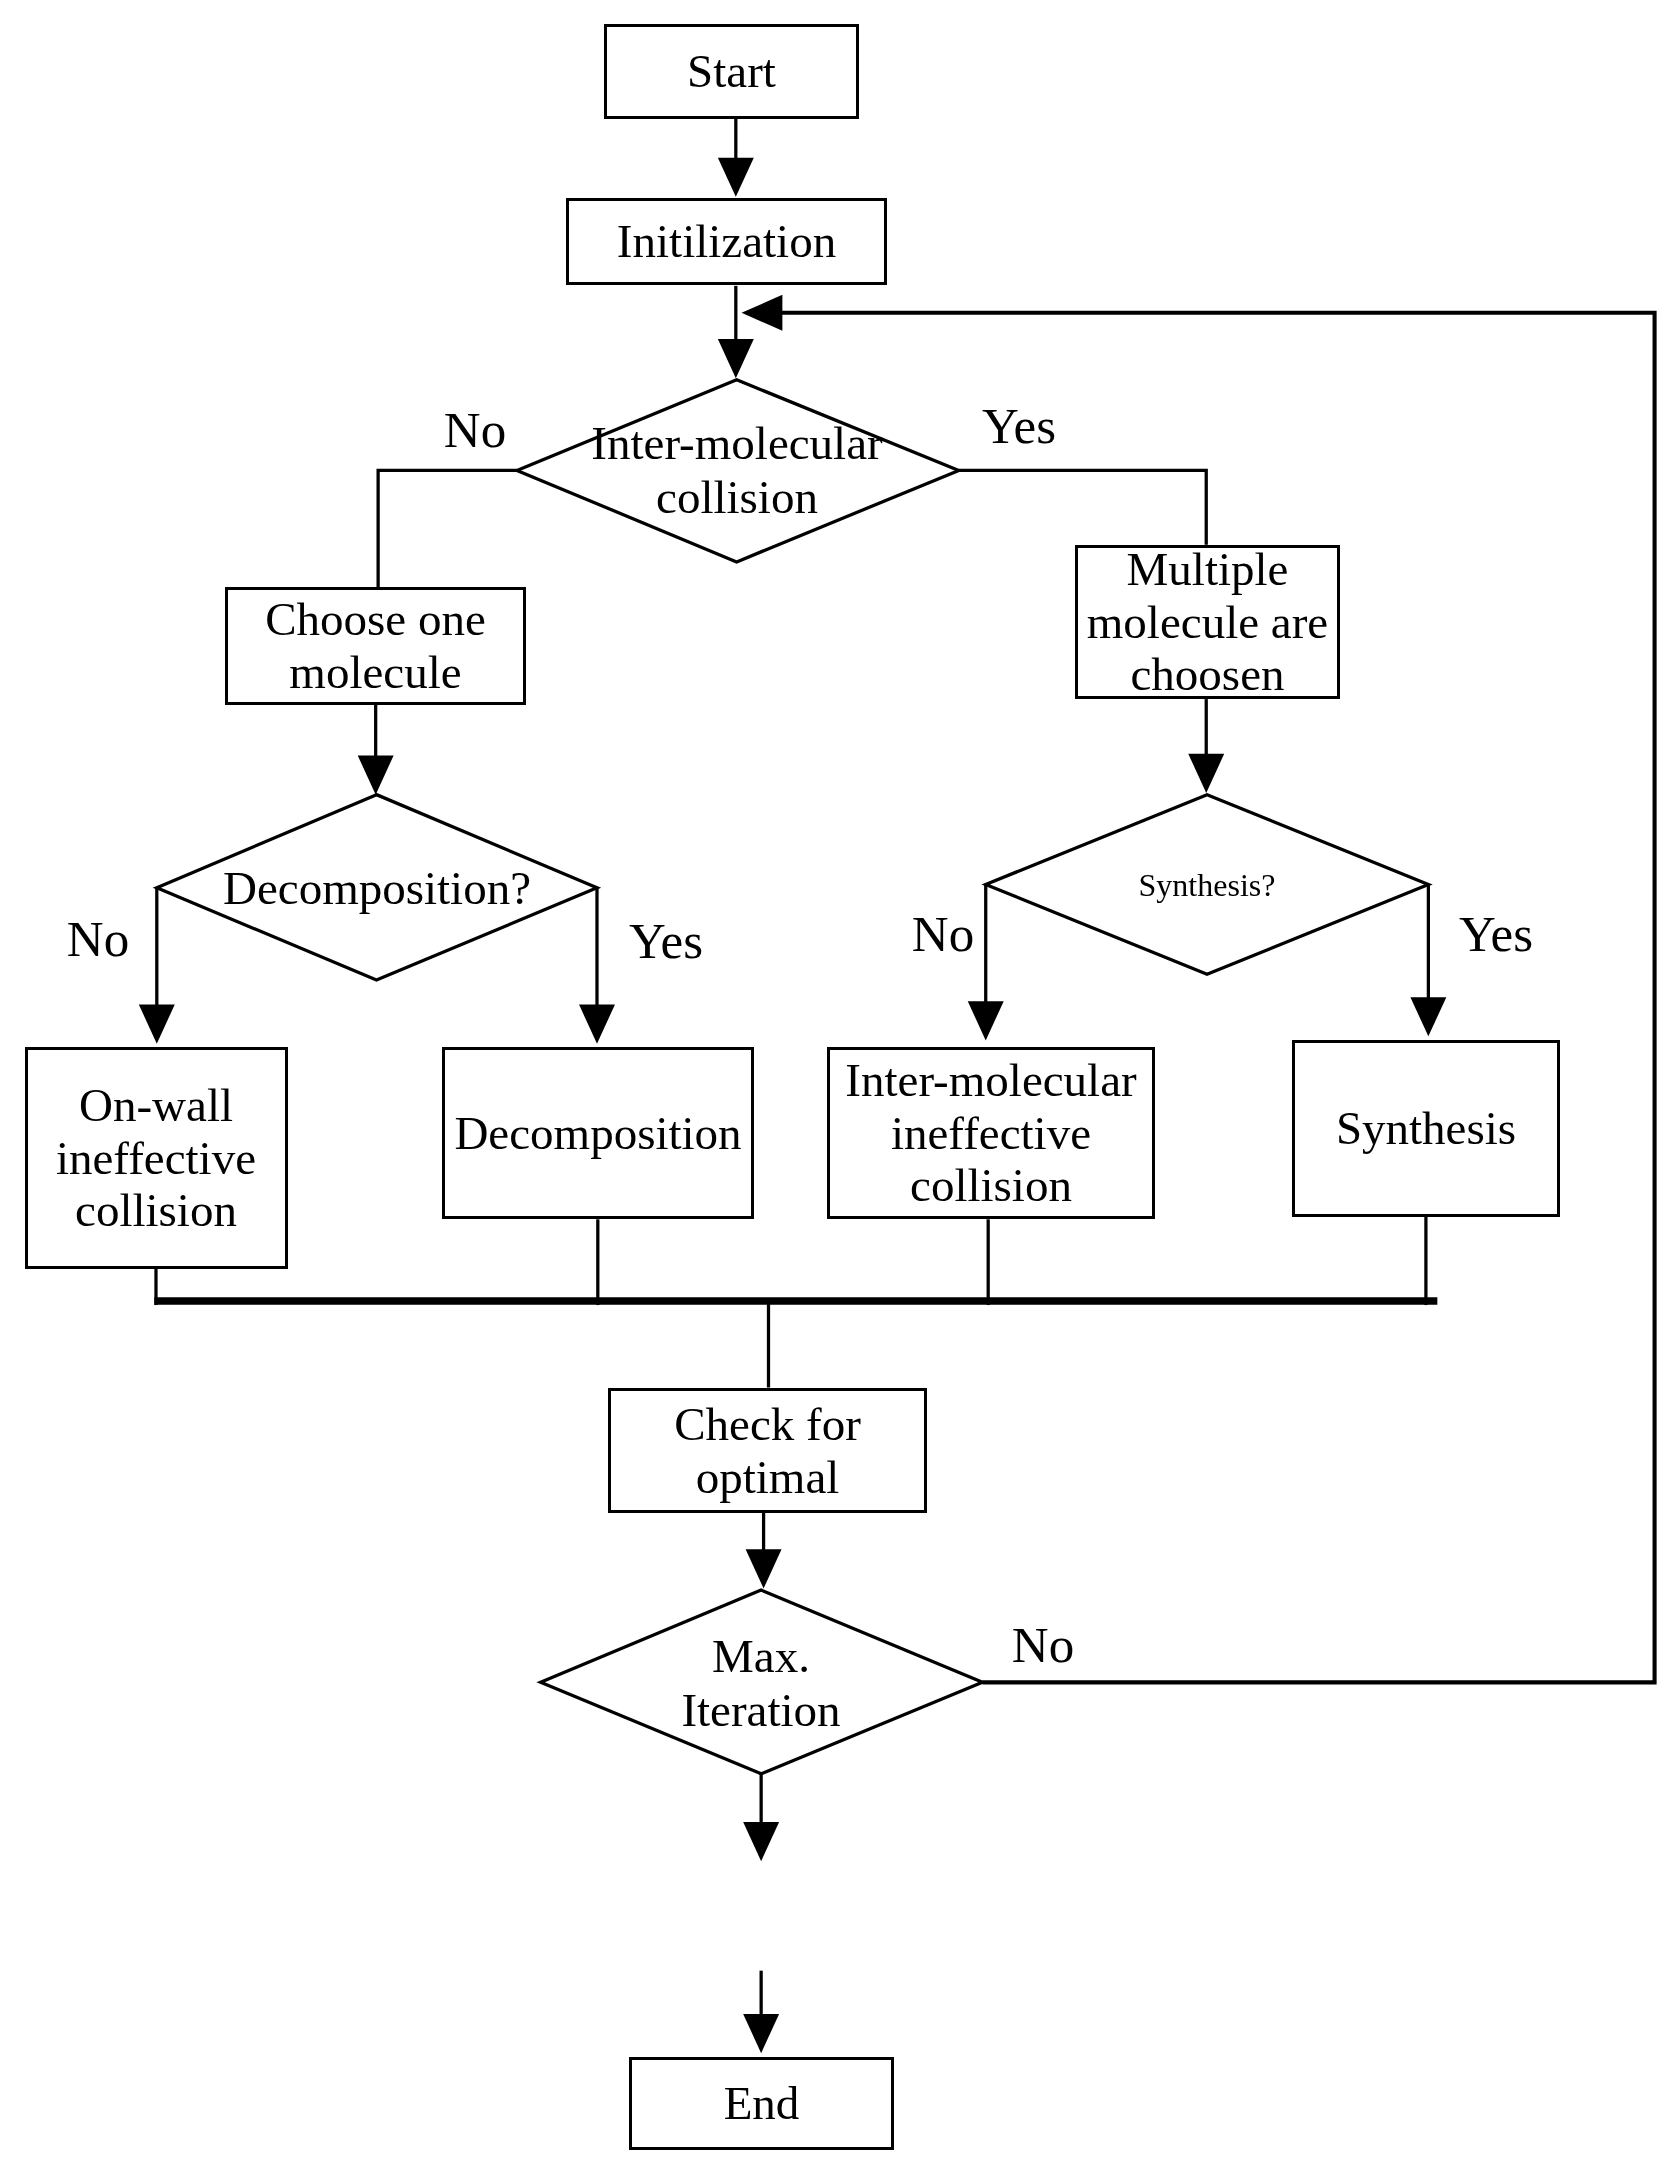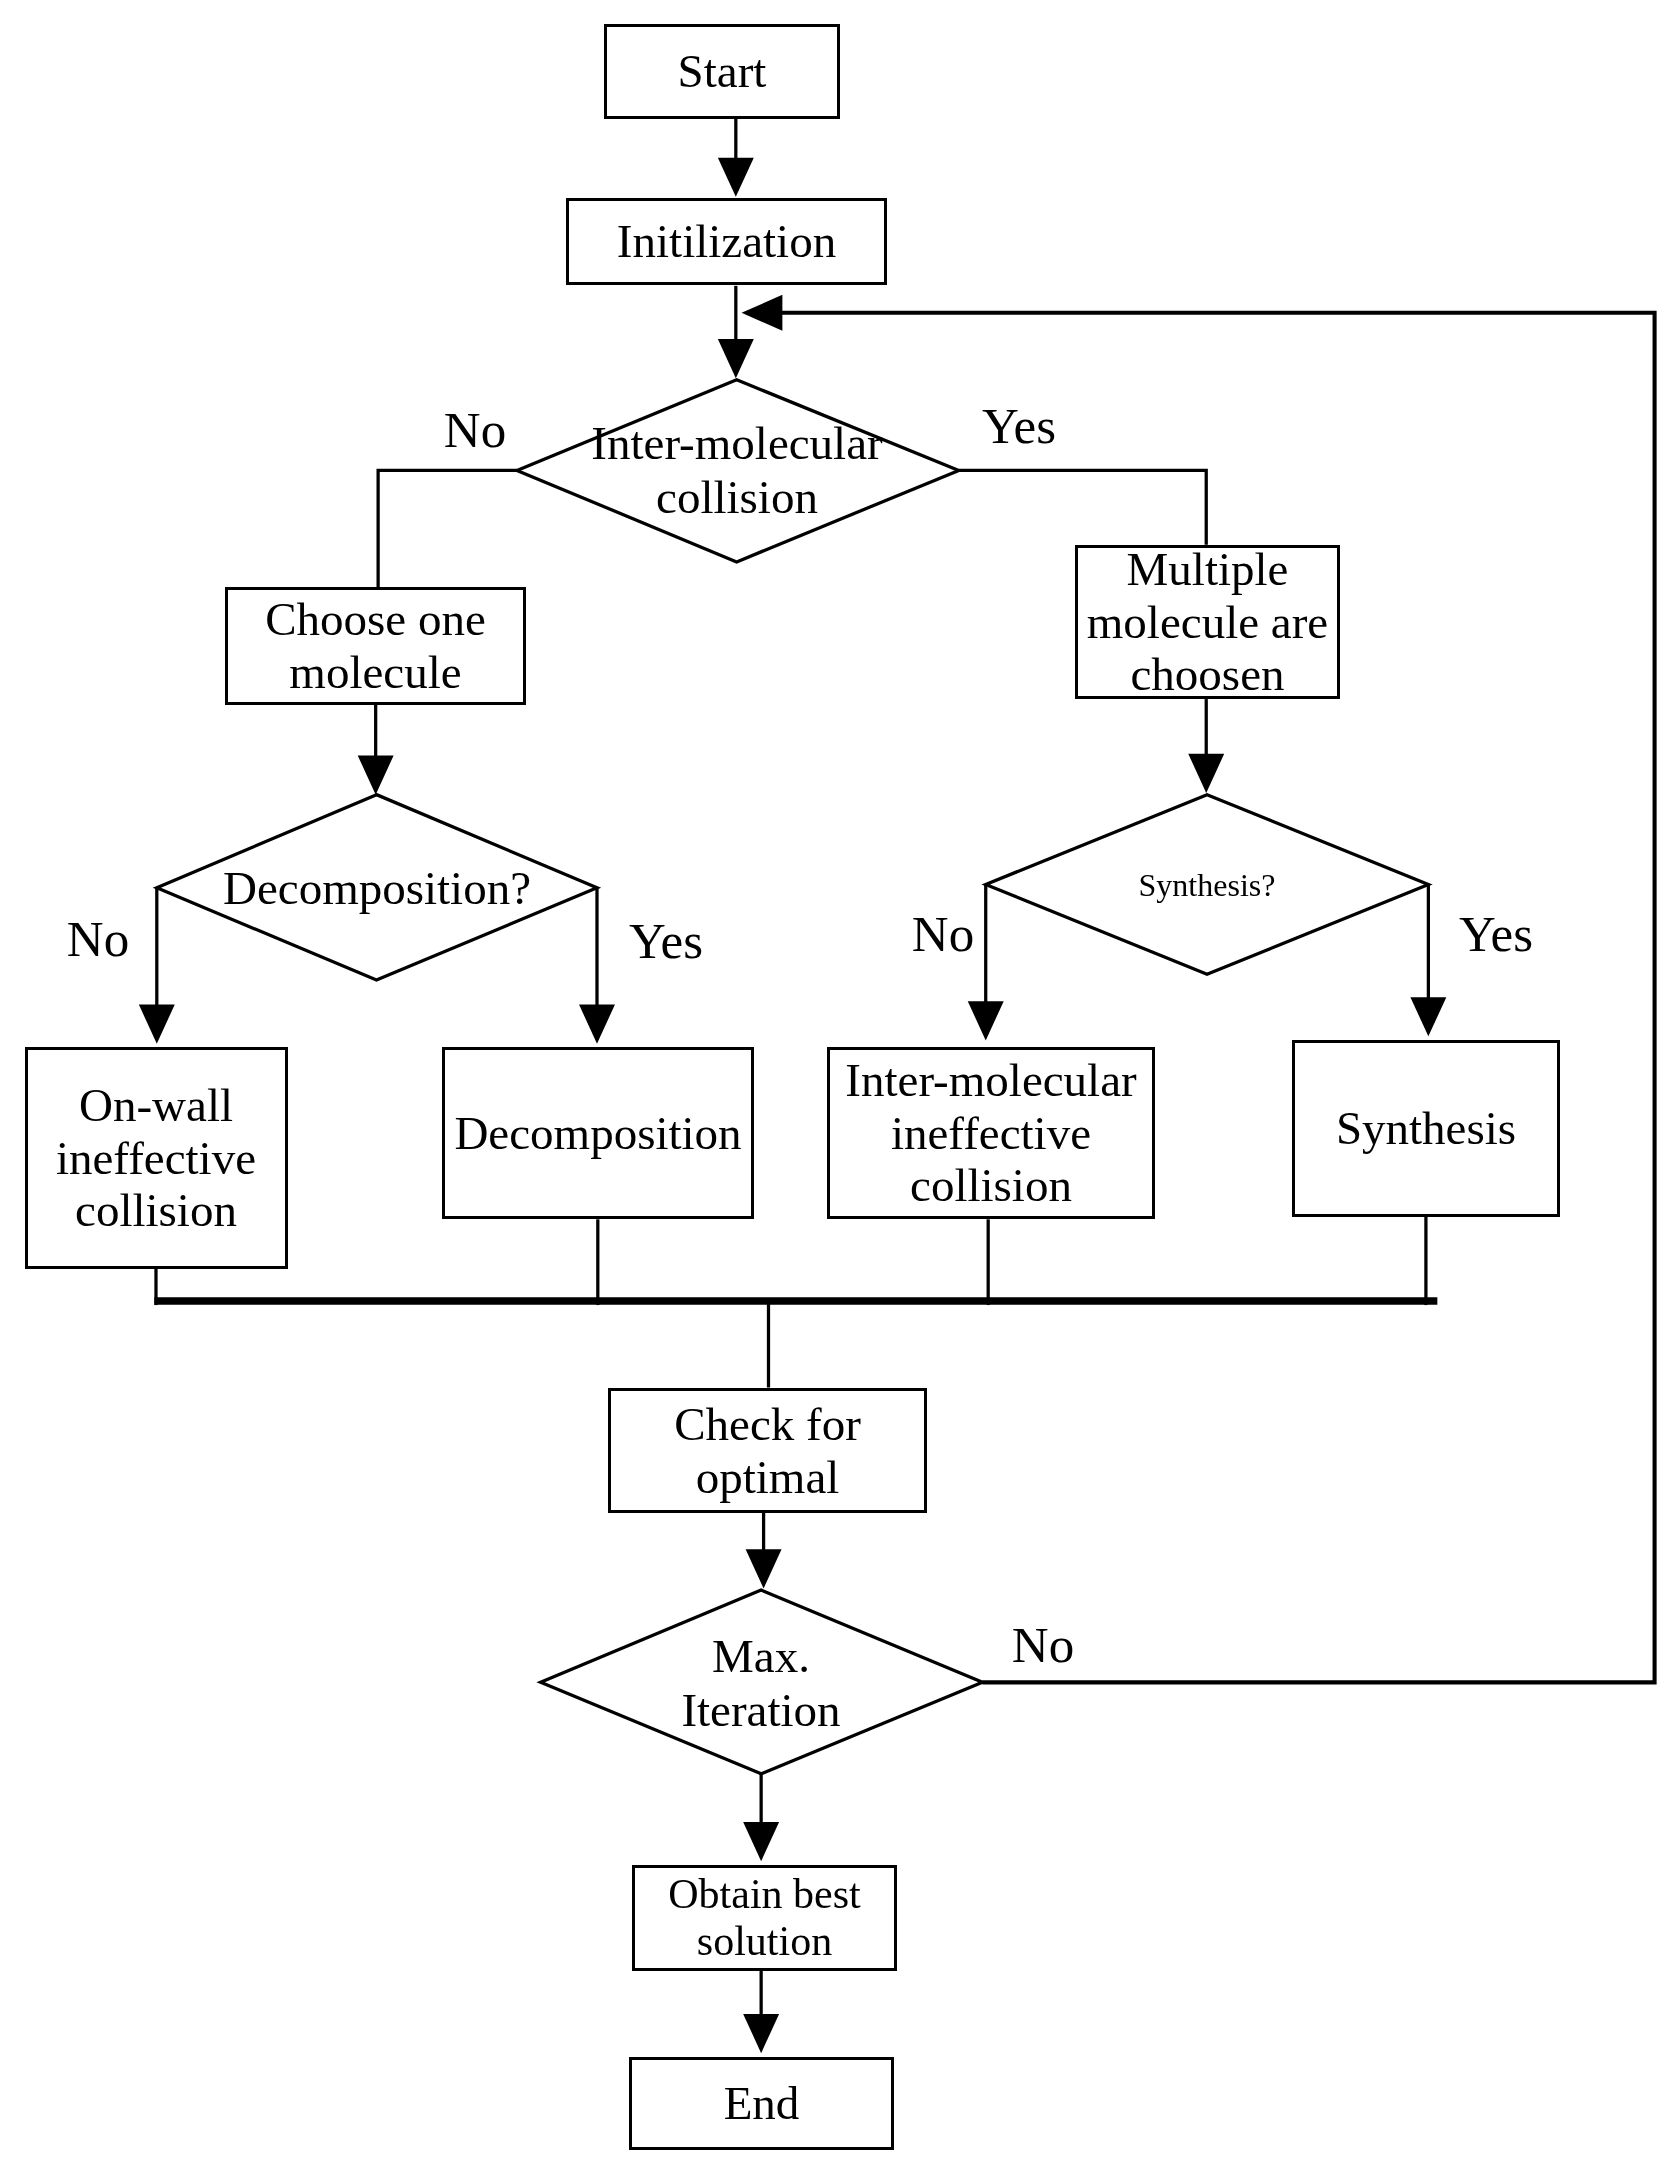--- a/index.html
+++ b/index.html
@@ -67,21 +67,21 @@
       <polygon points="192,1278 170,1230 214,1230"></polygon>
       <polygon points="731,1278 709,1230 753,1230"></polygon>
       <polygon points="1207,1274 1185,1226 1229,1226"></polygon>
       <polygon points="1749,1269 1727,1221 1771,1221"></polygon>
       <polygon points="935,1945 913,1897 957,1897"></polygon>
       <polygon points="932,2279 910,2231 954,2231"></polygon>
       <polygon points="932,2514 910,2466 954,2466"></polygon>
     </g>
   </svg>
 
-  <div class="node" style="left:604px;top:24px;width:236px;height:95px;">
+  <div class="node" style="left:604px;top:24px;width:255px;height:95px;">
     <span class="label">Start</span>
   </div>
 
   <div class="node" style="left:566px;top:198px;width:321px;height:87px;">
     <span class="label">Initilization</span>
   </div>
 
   <div class="node" style="left:225px;top:587px;width:301px;height:118px;">
     <span class="label">Choose one
 molecule</span>
@@ -111,24 +111,20 @@
 
   <div class="node" style="left:1292px;top:1040px;width:268px;height:177px;">
     <span class="label">Synthesis</span>
   </div>
 
   <div class="node" style="left:608px;top:1388px;width:319px;height:125px;">
     <span class="label">Check for
 optimal</span>
   </div>
 
-  <div class="node" style="left:632px;top:1865px;width:265px;height:106px;">
-    <span class="label" style="font-size:42px;">Obtain best
-solution</span>
-  </div>
 
   <div class="node" style="left:629px;top:2057px;width:265px;height:93px;">
     <span class="label">End</span>
   </div>
 
   <div class="clabel" style="left:737px;top:470px;">Inter-molecular
 collision</div>
   <div class="clabel" style="left:377px;top:888px;">Decomposition?</div>
   <div class="clabel" style="left:1207px;top:885px;font-size:32px;">Synthesis?</div>
   <div class="clabel" style="left:761px;top:1683px;">Max.

